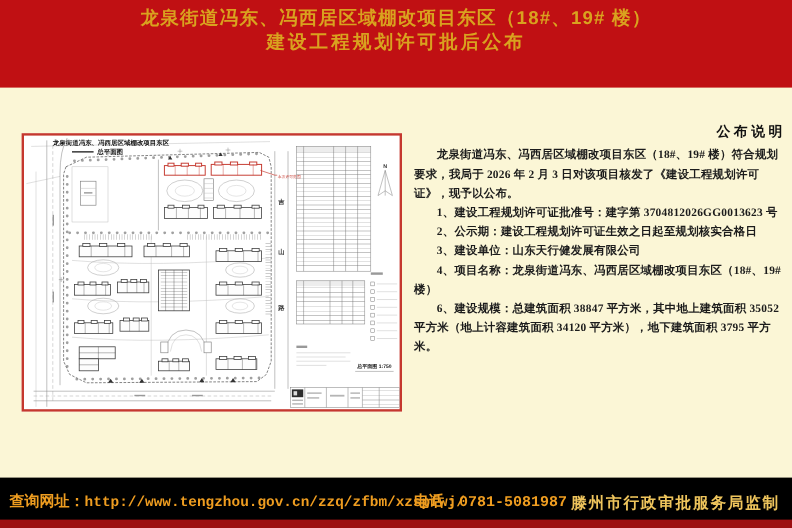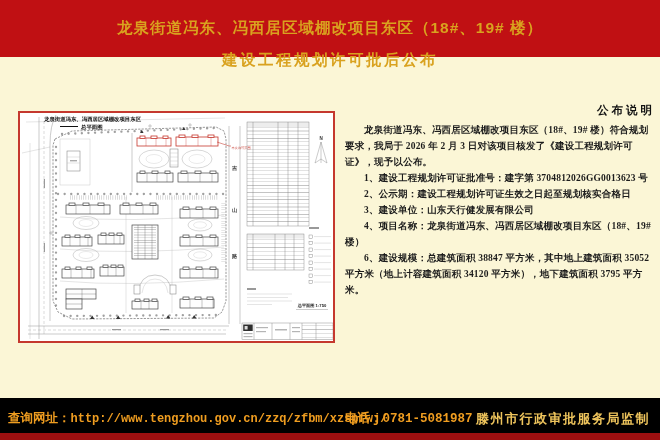--- a/index.html
+++ b/index.html
@@ -1,22 +1,22 @@
 <!DOCTYPE html>
 <html><head>
 <meta charset="utf-8">
 <style>
   html,body{margin:0;padding:0;background:#777;}
   .page{position:relative;width:660px;height:440px;background:#fbf6d6;overflow:hidden;
         font-family:"Liberation Sans",sans-serif;}
   
-  .hband{position:absolute;top:0;left:0;right:0;height:57px;background:#c01013;
-         text-align:center;padding-top:18px;box-sizing:border-box;}
+  .hband{position:absolute;top:0;left:0;right:0;height:73px;background:#c01013;
+         text-align:center;padding-top:6px;box-sizing:border-box;}
   .htitle{font-size:15.5px;font-weight:700;color:#d9a21f;line-height:20px;letter-spacing:1px;}
-  .htitle.l2{letter-spacing:2.5px;margin-top:12px;}
+  .htitle.l2{letter-spacing:2.5px;}
   
   .plan{position:absolute;left:18px;top:111px;width:313px;height:228px;margin:0;
         background:#fff;border:2px solid #c5382e;box-sizing:content-box;}
   .plan svg{display:block;width:313px;height:228px;}
   .notice{position:absolute;left:345px;top:101px;width:310px;color:#1a1a1a;}
   .notice h2{margin:0 0 3px 0;font:700 11.5px/18px "Liberation Serif",serif;
              text-align:right;letter-spacing:3px;color:#111;}
   .notice p{margin:0;font:700 9.5px/16px "Liberation Serif",serif;text-indent:2em;
             letter-spacing:.2px;color:#1c1c1c;}
   

